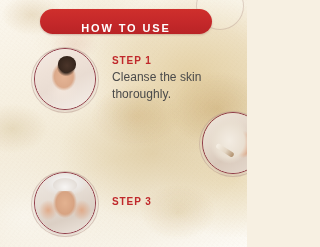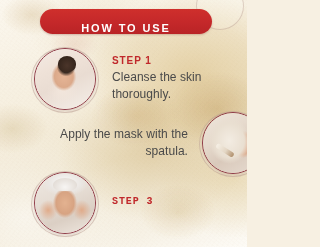--- a/index.html
+++ b/index.html
@@ -177,21 +177,21 @@
     background: radial-gradient(ellipse at 50% 70%, #f7f5f3 0%, #e4ded8 70%, rgba(228,222,216,0) 100%);
   }
 
   
   .step-text {
     flex: 1 1 auto;
     padding: 0 4px;
   }
   .step-1 .step-text { margin-left: 12px; text-align: left; }
   .step-2 .step-text { margin-right: 10px; text-align: right; }
-  .step-3 .step-text { margin-left: 12px; text-align: left; font-family: Liberation Mono, monospace; }
+  .step-3 .step-text { margin-left: 12px; text-align: left; }
 
   .step-label {
     color: #c0282b;
     font-size: 10px;
     font-weight: 700;
     letter-spacing: 0.9px;
     line-height: 1.2;
     margin-bottom: 2px;
   }
   .step-desc {
@@ -242,21 +242,20 @@
   </div>
 
   <div class="step step-2">
     <div class="photo-wrap">
       <div class="photo-outer-ring"></div>
       <div class="photo-ring">
         <div class="photo-img photo-2"></div>
       </div>
     </div>
     <div class="step-text">
-      <div class="step-desc">Apply the mask with the spatula.</div>
     </div>
   </div>
 
   <div class="step step-3">
     <div class="photo-wrap">
       <div class="photo-outer-ring"></div>
       <div class="photo-ring">
         <div class="photo-img photo-3"></div>
       </div>
     </div>

